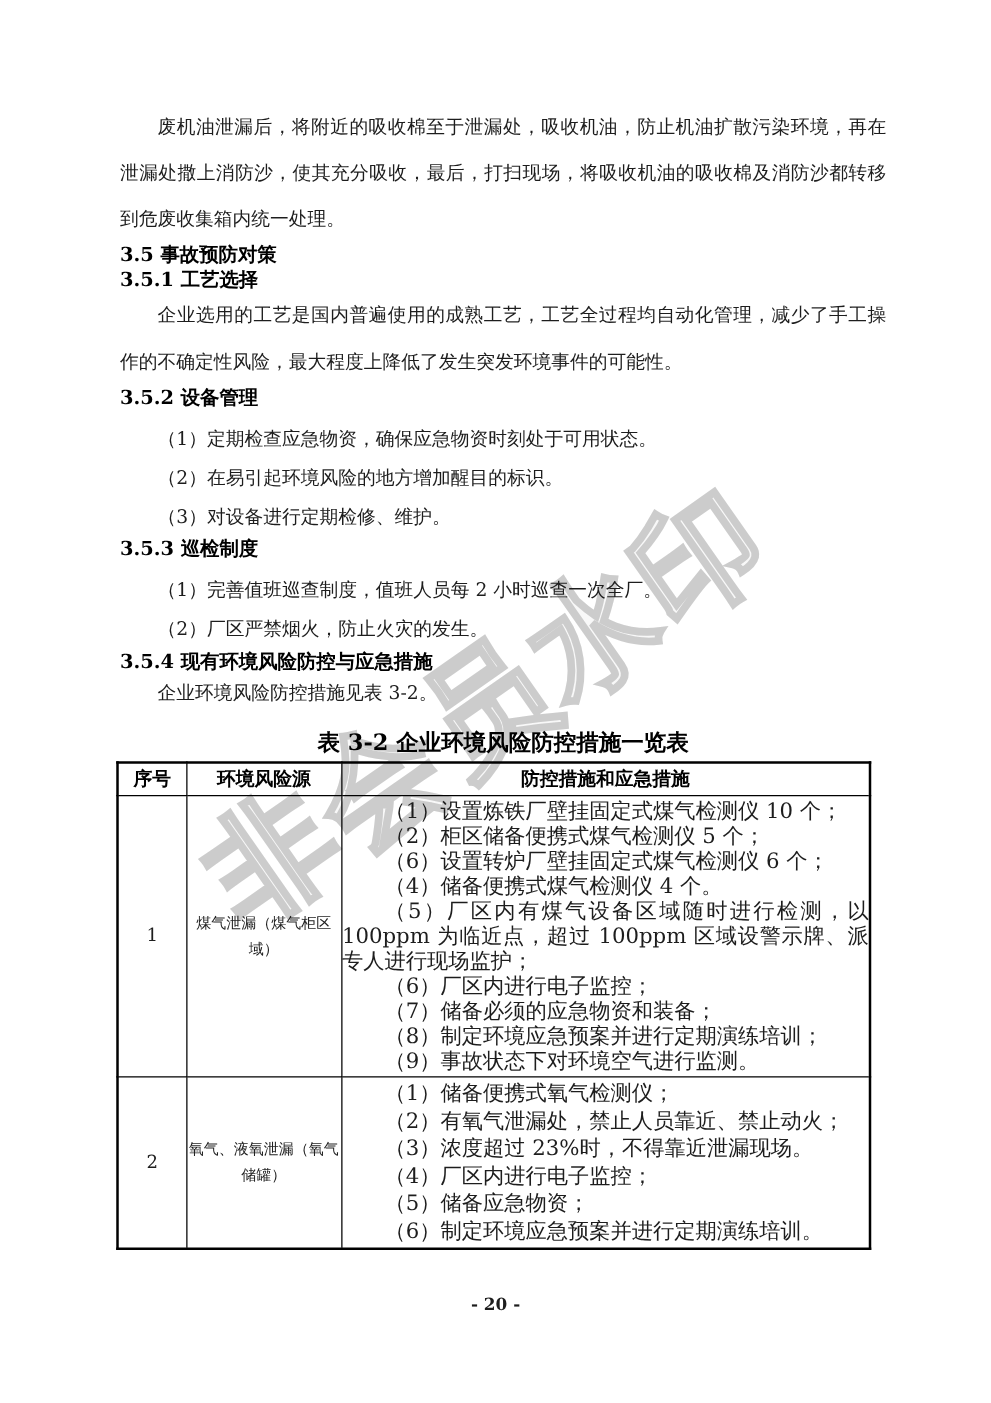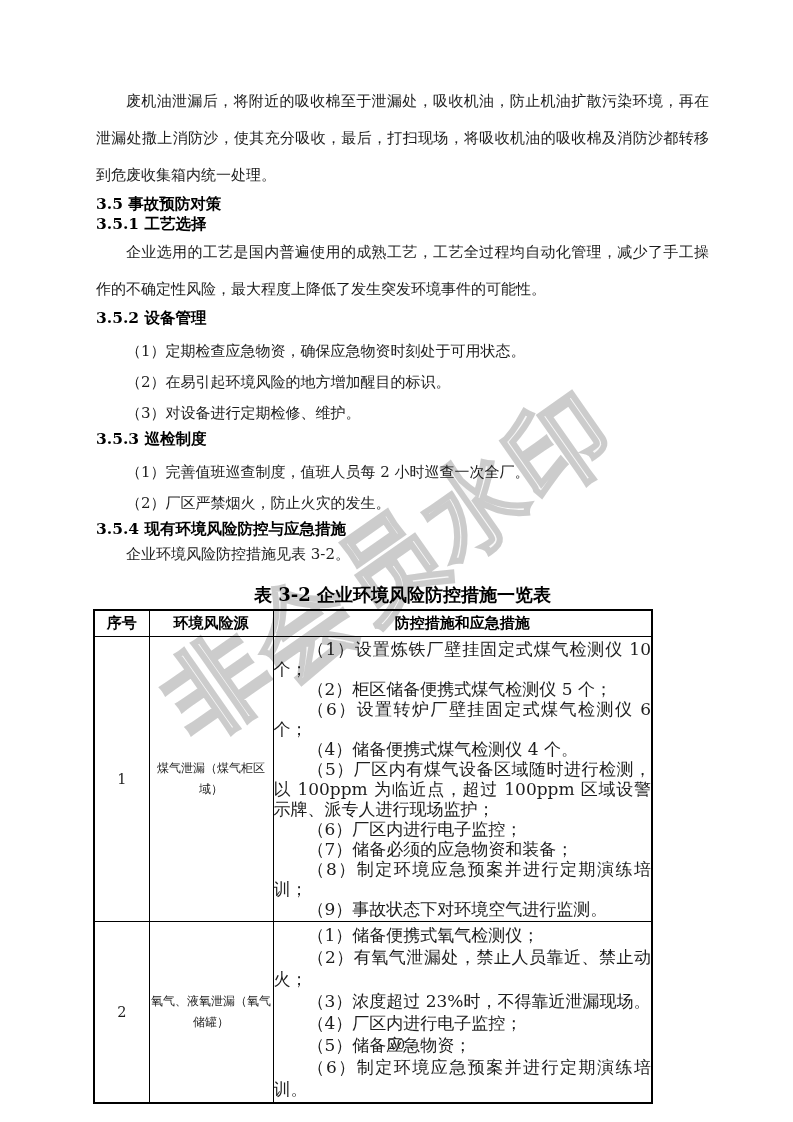--- a/index.html
+++ b/index.html
@@ -29,41 +29,41 @@
   .m-h352 { margin-top:15px; }
   .m-h353 { margin-top:17px; }
   .m-h354 { margin-top:17px; }
   .list { margin-top:8px; }
   p.item { margin:0; font-size:15px; line-height:31px; text-indent:2em; }
   .tbl-title {
     margin-top:14px; font-size:18px; font-weight:bold; color:#000;
     text-align:center; line-height:22px;
   }
   table.risk {
-    border-collapse:collapse; table-layout:fixed; width:560px;
+    border-collapse:collapse; table-layout:fixed; width:604px;
     margin-left:-3px; margin-top:3px;
     border:2.5px solid #000;
   }
   table.risk th {
     border:1px solid #000; border-bottom:1.5px solid #000;
     font-size:15px; font-weight:bold; color:#000;
     height:25px; text-align:center; padding:0;
   }
   table.risk td { border:1px solid #000; vertical-align:middle; padding:2px 0; }
   td.c-no  { text-align:center; font-size:14.5px; }
   td.c-src { text-align:center; font-size:12px; line-height:21px; padding:2px 3px; }
   td.c-meas { padding:2px 5px 2px 6px; vertical-align:top; }
   td.c-meas p { margin:0; font-size:17px; text-indent:2em; text-align:justify; }
   tr.r1 td.c-meas p { line-height:20px; }
   tr.r2 td.c-meas p { line-height:22px; }
   .col-no  { width:55px; }
   .col-src { width:124px; }
   .footer {
     position:absolute; left:0; right:0; top:1036px; z-index:1;
-    text-align:center; font-size:13.5px; color:#1d1d1d;
+    text-align:center; font-size:13.5px; color:#1d1d1d;font-weight:bold;
   }
 </style>
 </head>
 <body>
 
 <div class="page">
 
   <div class="watermark">非会员水印</div>
 
   <div class="content">

